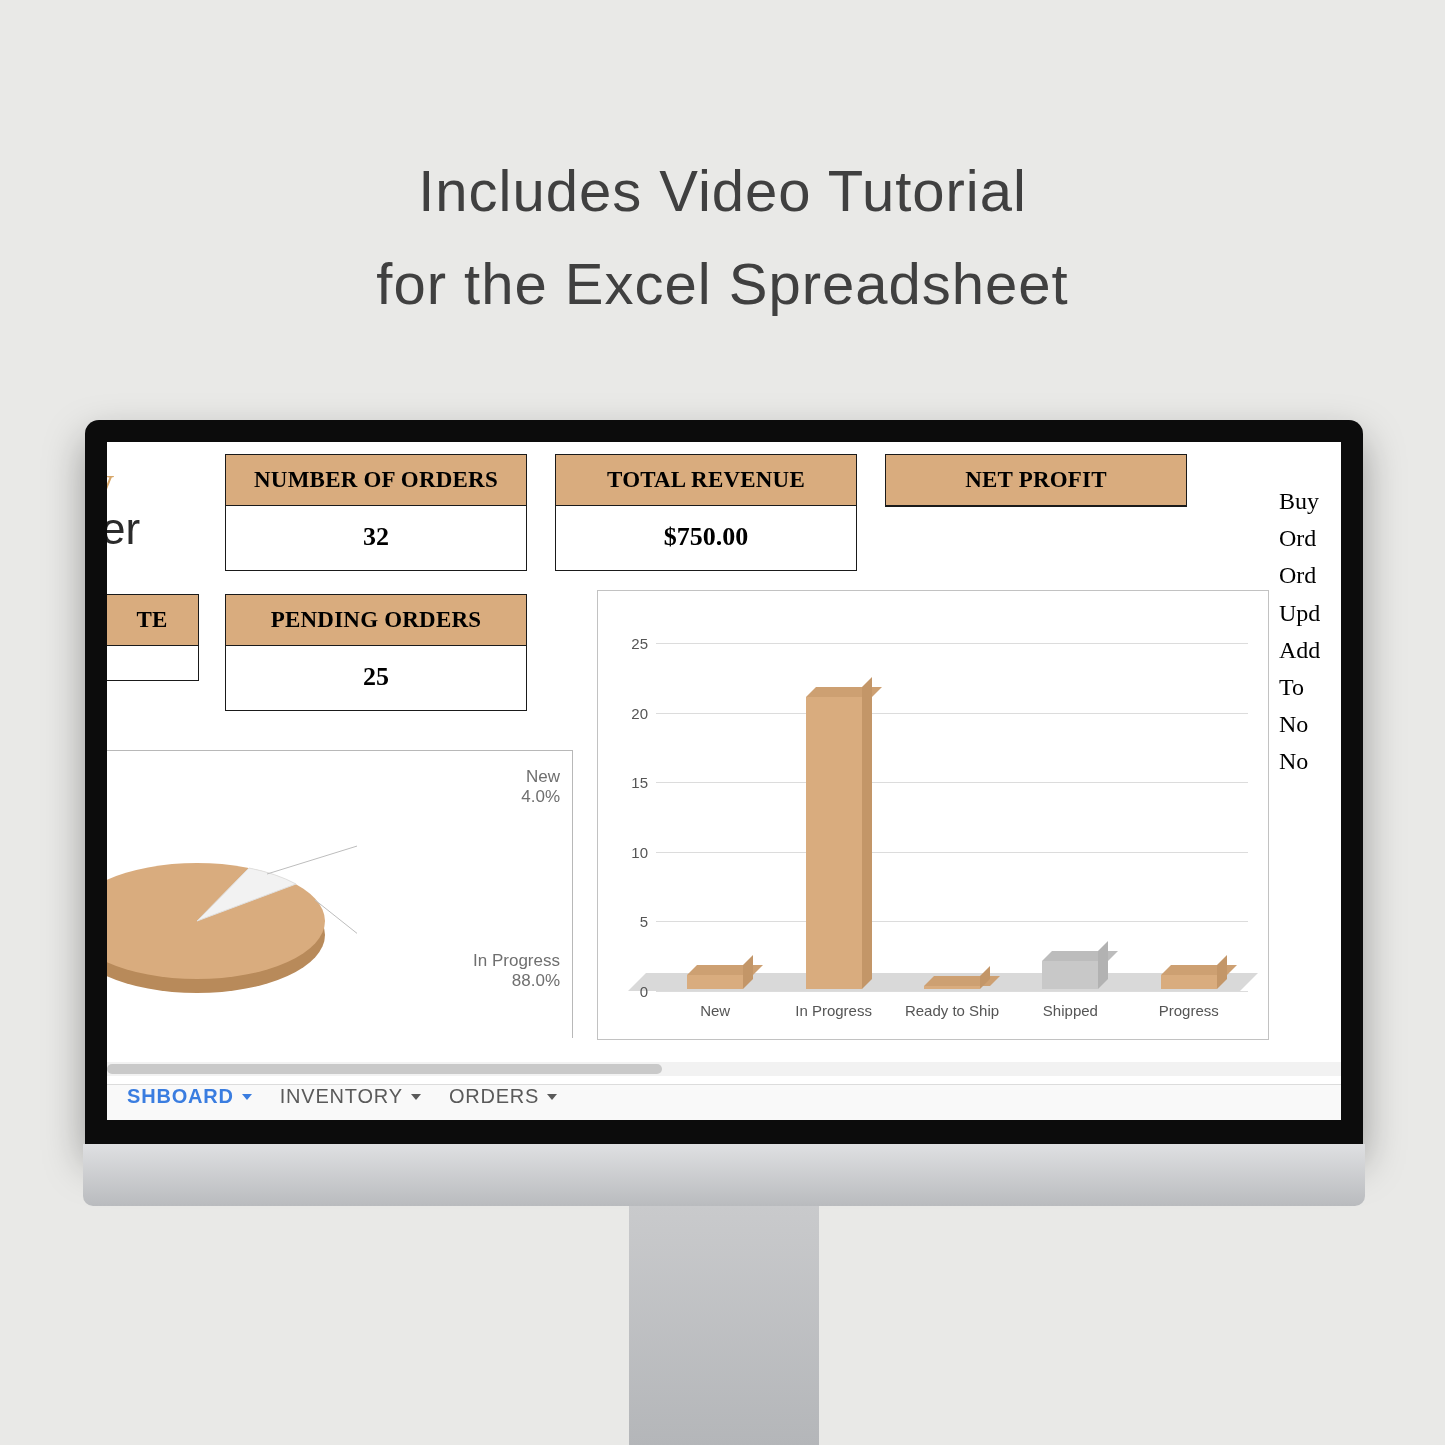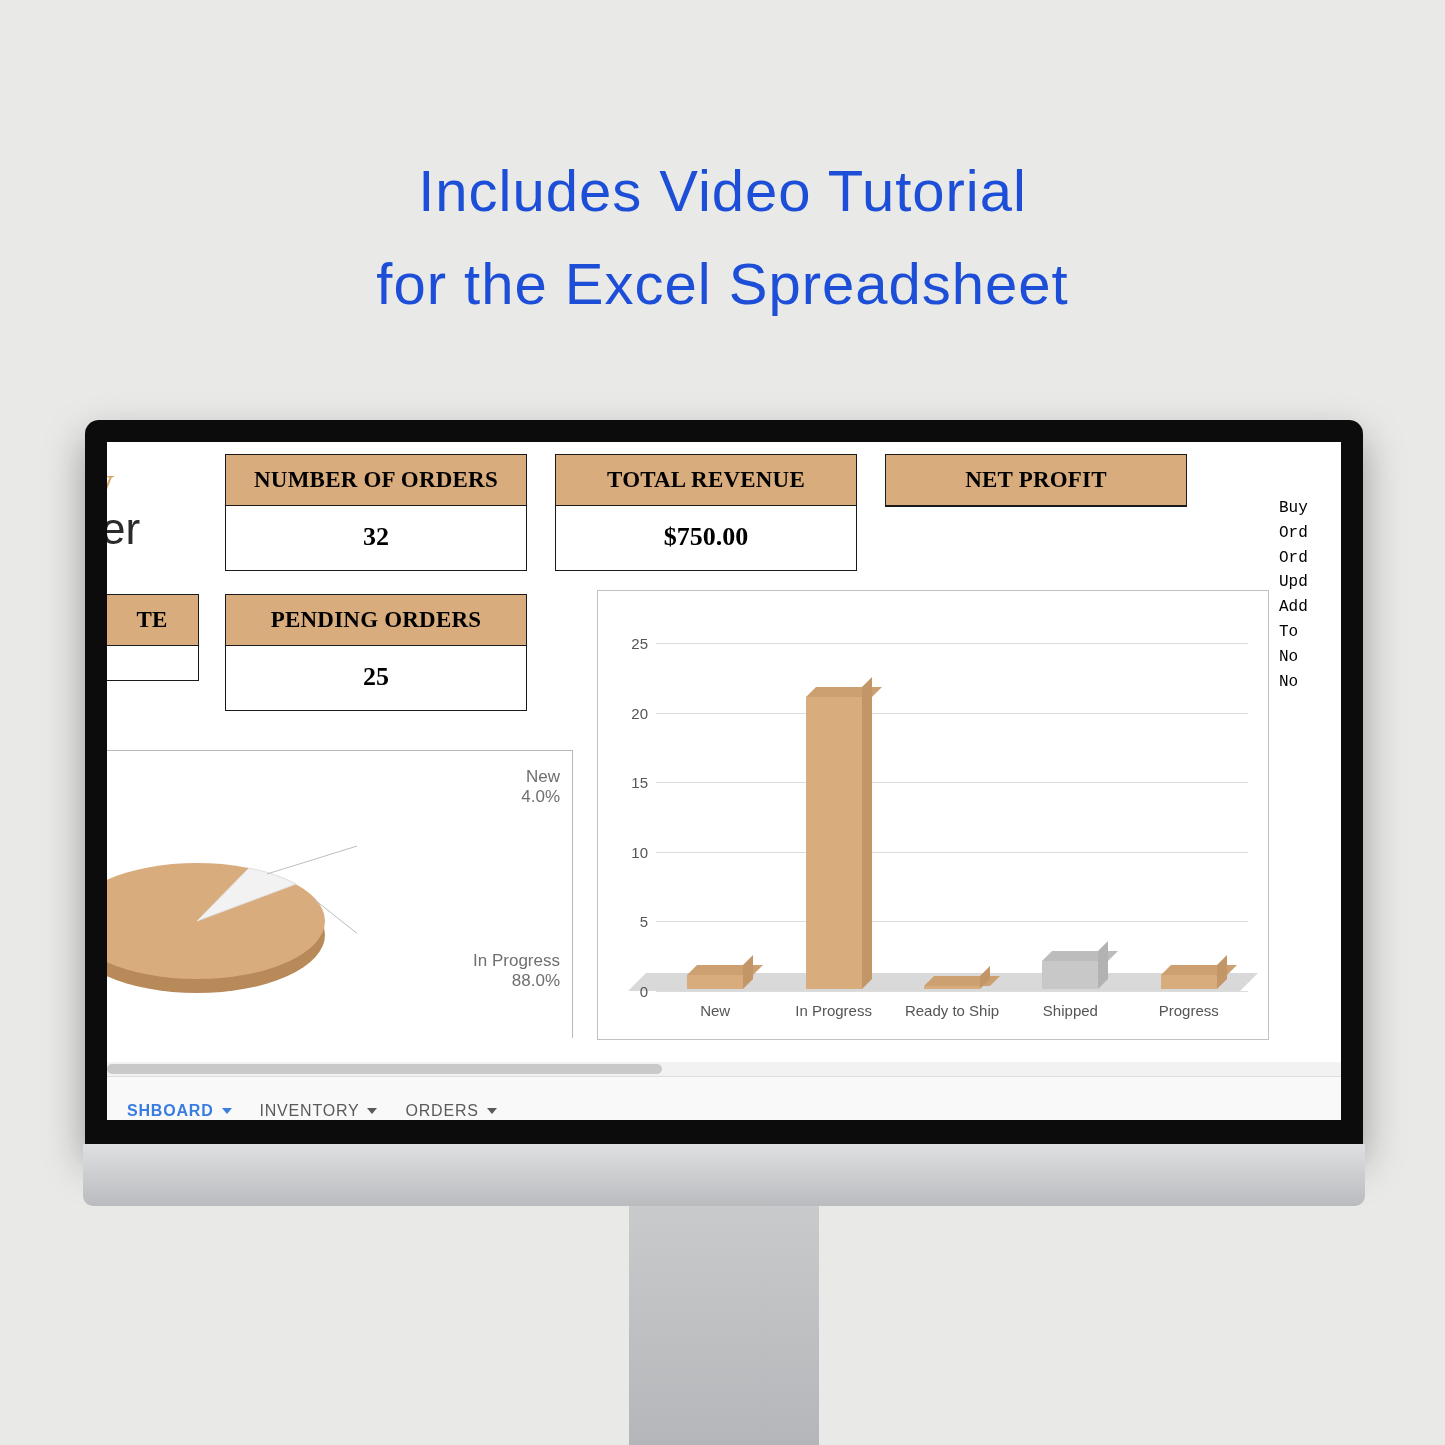--- a/index.html
+++ b/index.html
@@ -12,21 +12,21 @@
     overflow: hidden;
   }
   .headline {
     position: absolute;
     top: 145px;
     left: 0;
     right: 0;
     text-align: center;
     font-family: "Segoe UI Light", "Helvetica Neue", Arial, sans-serif;
     font-weight: 200;
-    color: #1d4ed8;
+    color: #404040;
     font-size: 58px;
     line-height: 1.6;
     letter-spacing: 1px;
   }
   .monitor {
     position: absolute;
     left: 85px;
     top: 420px;
     width: 1278px;
     height: 1025px;
@@ -107,24 +107,24 @@
   .kpi-val {
     text-align: center;
     font-family: "Times New Roman", serif;
     font-weight: 700;
     font-size: 26px;
     padding: 16px 6px 18px;
   }
   .side-list {
     position: absolute;
     right: -2px;
-    top: 54px;
+    top: 41px;
     width: 64px;
-    font-family: Liberation Mono, monospace;
-    font-size: 16px;
+    font-family: Liberation Serif, serif;
+    font-size: 24px;
     line-height: 1.55;
   }
   .side-list div { white-space: nowrap; }
 
   
   .pie-box {
     position: absolute;
     left: 0;
     top: 308px;
     width: 466px;
@@ -236,27 +236,27 @@
     position: absolute;
     left: 0;
     width: 45%;
     top: 2px; bottom: 2px;
     background: #c9c9c9;
     border-radius: 5px;
   }
   .tabs {
     position: absolute;
     left: 0; right: 0; bottom: 0;
-    height: 44px;
+    height: 36px;
     background: #f9f9f9;
     border-top: 1px solid #dcdcdc;
     display: flex;
-    align-items: flex-end;
+    align-items: flex-start;
     font-family: Arial, sans-serif;
-    font-size: 16px;
+    font-size: 20px;
     color: #5a5a5a;
     padding-left: 6px;
   }
   .tab {
     padding: 0 14px;
     display: flex;
     align-items: center;
     gap: 8px;
     letter-spacing: 0.8px;
     cursor: pointer;

